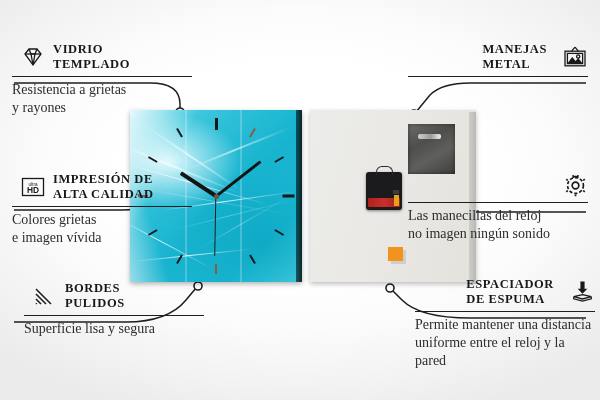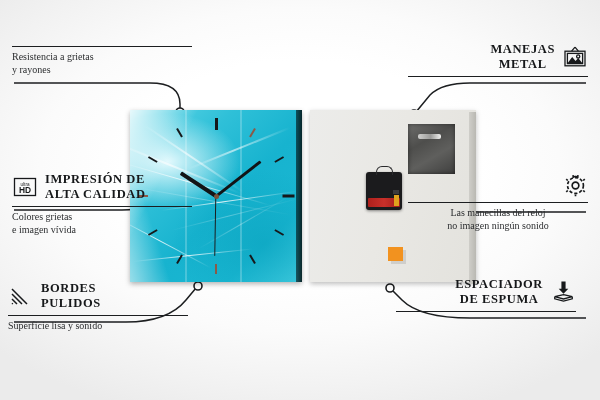--- a/index.html
+++ b/index.html
@@ -179,64 +179,65 @@
     width: 15px; height: 14px;
     background: #f2921f;
     box-shadow: 3px 3px 0 rgba(0,0,0,0.10);
   }
   
   .feature {
     position: absolute;
     width: 180px;
   }
   .feature.left  { text-align: left;  }
-  .feature.right { text-align: center; }
+  .feature.right { text-align: left; }
   .feat-head {
     display: flex;
     align-items: center;
     gap: 7px;
   }
   .feature.right .feat-head { flex-direction: row-reverse; }
   .feat-icon {
     flex: 0 0 auto;
     width: 26px;
     height: 26px;
     color: #17191b;
     display: flex;
     align-items: center;
     justify-content: center;
+    margin-left: 8px;
   }
   .feat-icon svg { display: block; }
   .feat-title {
     font-size: 12.5px;
     font-weight: bold;
     letter-spacing: 0.6px;
     line-height: 1.18;
     color: #16181a;
     text-transform: uppercase;
     white-space: pre-line;
   }
   .feat-rule {
     height: 1.4px;
     background: #1c1e20;
     margin: 4px 0 4px 0;
   }
   .feat-desc {
-    font-size: 10px;
+    font-size: 14px;
     line-height: 1.28;
     color: #2b2d2f;
     white-space: pre-line;
   }
   
   #feat-vidrio      { left: 12px;  top: 42px;  }
   #feat-impresion   { left: 12px;  top: 172px; }
-  #feat-bordes      { left: 8px;  top: 281px; }
+  #feat-bordes      { left: 24px;  top: 281px; }
   #feat-manejas     { left: 408px; top: 42px;  }
   #feat-mecanismo   { left: 408px; top: 172px; }
-  #feat-espaciador  { left: 396px; top: 277px; }
+  #feat-espaciador  { left: 415px; top: 277px; }
 </style>
 </head>
 <body>
 
 <div id="infographic">
 
   <svg id="connectors" viewBox="0 0 600 400" width="600" height="400">
     <g fill="none" stroke="#1c1e20" stroke-width="1.5">
 
       <path d="M14,83 L150,83 Q180,83 180,104 L180,110"></path>
@@ -308,20 +309,33 @@
           <div class="mech-batt-tab"></div>
         </div>
       </div>
       <div class="foam-spacer"></div>
       <div class="back-edge-right"></div>
     </div>
 
   </div>
 
   <div class="feature left" id="feat-vidrio">
+    <div class="feat-head">
+      <span class="feat-icon">
+        <svg viewBox="0 0 24 24" width="24" height="24" fill="none" stroke="currentColor" stroke-width="1.3">
+          <path d="M4 9 L8 4 L16 4 L20 9 L12 20 Z"></path>
+          <path d="M4 9 L20 9"></path>
+            <path d="M8 4 L10 9 L12 20"></path>
+            <path d="M16 4 L14 9 L12 20"></path>
+          <path d="M10 9 L14 9"></path>
+        </svg>
+      </span>
+      <div class="feat-title">VIDRIO
+TEMPLADO</div>
+    </div>
     <div class="feat-rule"></div>
     <div class="feat-desc">Resistencia a grietas
 y rayones</div>
   </div>
 
   <div class="feature left" id="feat-impresion">
     <div class="feat-head">
       <span class="feat-icon">
         <svg viewBox="0 0 26 24" width="26" height="24" fill="none" stroke="currentColor" stroke-width="1.3">
           <rect x="2.5" y="3.5" width="21" height="17"></rect>
@@ -344,21 +358,21 @@
           <path d="M3 5 L18 20"></path>
             <path d="M3 10 L13 20"></path>
             <path d="M3 15 L8 20"></path>
             <path d="M3 19.2 L3.8 20"></path>
         </svg>
       </span>
       <div class="feat-title">BORDES
 PULIDOS</div>
     </div>
     <div class="feat-rule"></div>
-    <div class="feat-desc">Superficie lisa y sonido</div>
+    <div class="feat-desc">Superficie lisa y segura</div>
   </div>
 
   <div class="feature right" id="feat-manejas">
     <div class="feat-head">
       <span class="feat-icon">
         <svg viewBox="0 0 26 24" width="26" height="24" fill="none" stroke="currentColor" stroke-width="1.3">
           <path d="M13 2.2 L9.6 6.2 M13 2.2 L16.4 6.2"></path>
           <rect x="3" y="6.2" width="20" height="14.6"></rect>
           <rect x="5.4" y="8.4" width="15.2" height="10.2"></rect>
           <path d="M5.4 18.6 L10.2 12 L13.6 16 L16.2 13 L20.6 18.6 Z" fill="currentColor" stroke="none"></path>
@@ -393,15 +407,17 @@
         <svg viewBox="0 0 24 24" width="25" height="25" fill="none" stroke="currentColor" stroke-width="1.3">
           <path d="M10 2.4 L14 2.4 L14 9.4 L16.6 9.4 L12 14.2 L7.4 9.4 L10 9.4 Z" fill="currentColor" stroke="none"></path>
           <path d="M12 15.0 L20.4 17.0 L12 19.2 L3.6 17.0 Z"></path>
           <path d="M3.6 17.0 L3.6 19.0 L12 21.2 L20.4 19.0 L20.4 17.0"></path>
         </svg>
       </span>
       <div class="feat-title">ESPACIADOR
 DE ESPUMA</div>
     </div>
     <div class="feat-rule"></div>
+    <div class="feat-desc">Permite mantener una distancia
+uniforme entre el reloj y la pared</div>
   </div>
 
 </div>
 
 </body></html>

